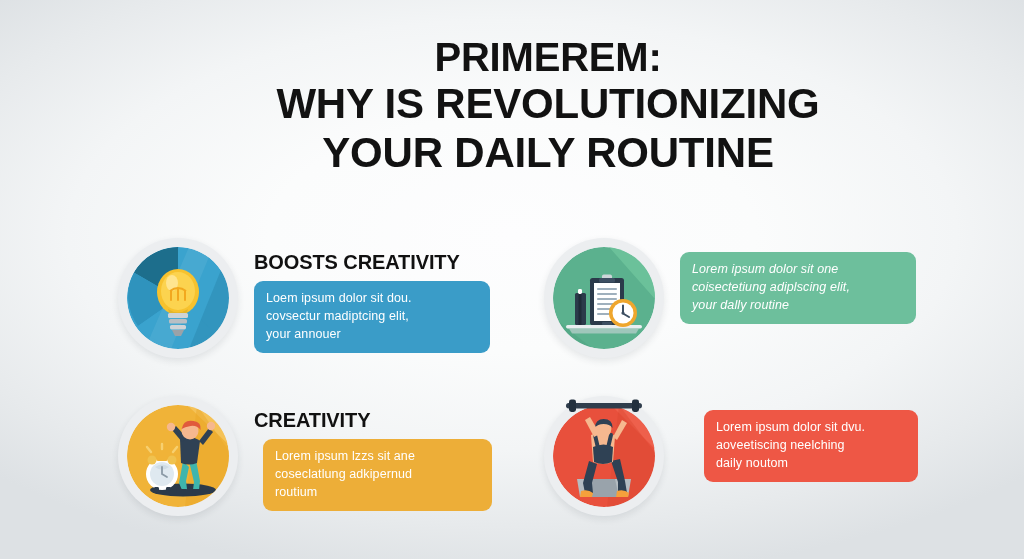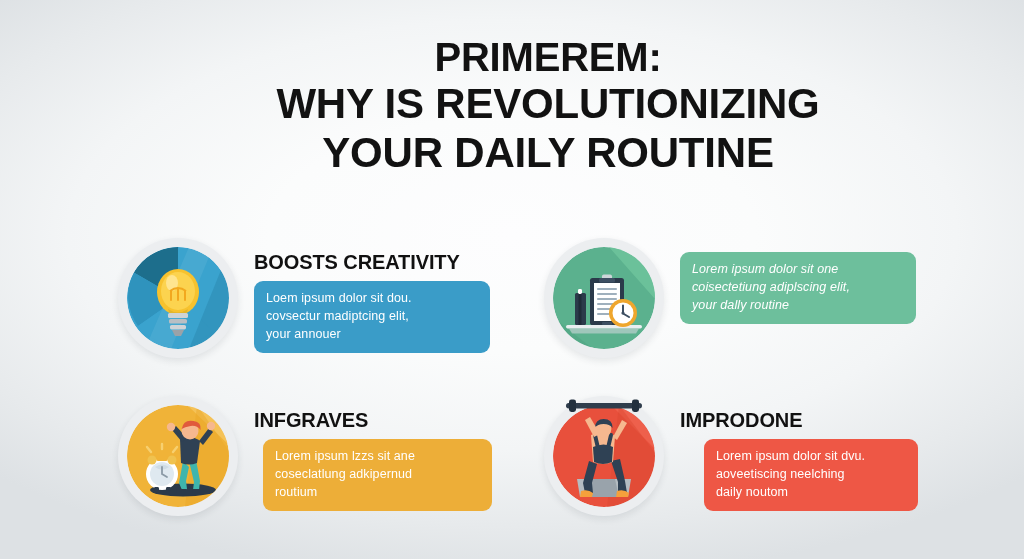--- a/index.html
+++ b/index.html
@@ -254,21 +254,21 @@
             <path d="M72 36 l10 -13 l4 4 l-10 13 Z" fill="#2f4154"></path>
             <circle cx="44" cy="22" r="4.2" fill="#f6b88f"></circle>
             <circle cx="84" cy="21" r="4.2" fill="#f6b88f"></circle>
 
             <circle cx="63" cy="26" r="8.5" fill="#f6b88f"></circle>
             <path d="M54.6 24 q2 -10 12 -8 q8 1 7 9 q-4 -5 -10 -4 q-6 1 -9 3 Z" fill="#e05a3c"></path>
           </svg>
         </div>
       </div>
       <div class="card-body">
-        <h3 class="card-heading">INFGRAVES</h3>
+        <h3 class="card-heading">CREATIVITY</h3>
         <span class="card-blurb blurb-yellow">Lorem ipsum lzzs sit ane
 coseclatlung adkipernud
 routium</span>
       </div>
     </div>
 
     <div class="card">
       <div class="badge">
         <div class="badge-ring"></div>
         <div class="badge-disc">
@@ -298,21 +298,20 @@
         </div>
         <div class="badge-overflow">
           <svg viewBox="0 0 120 120" xmlns="http://www.w3.org/2000/svg" style="width:120px;height:120px;">
             <rect x="22" y="7" width="76" height="5.4" rx="2.7" fill="#2f3d4c"></rect>
             <rect x="25" y="3.4" width="7" height="12.6" rx="2.4" fill="#22303e"></rect>
             <rect x="88" y="3.4" width="7" height="12.6" rx="2.4" fill="#22303e"></rect>
           </svg>
         </div>
       </div>
       <div class="card-body">
-        <h3 class="card-heading">IMPRODONE</h3>
         <span class="card-blurb blurb-red">Lorem ipsum dolor sit dvu.
 aoveetiscing neelching
 daily noutom</span>
       </div>
     </div>
 
   </div>
 </div>
 
 </body></html>

